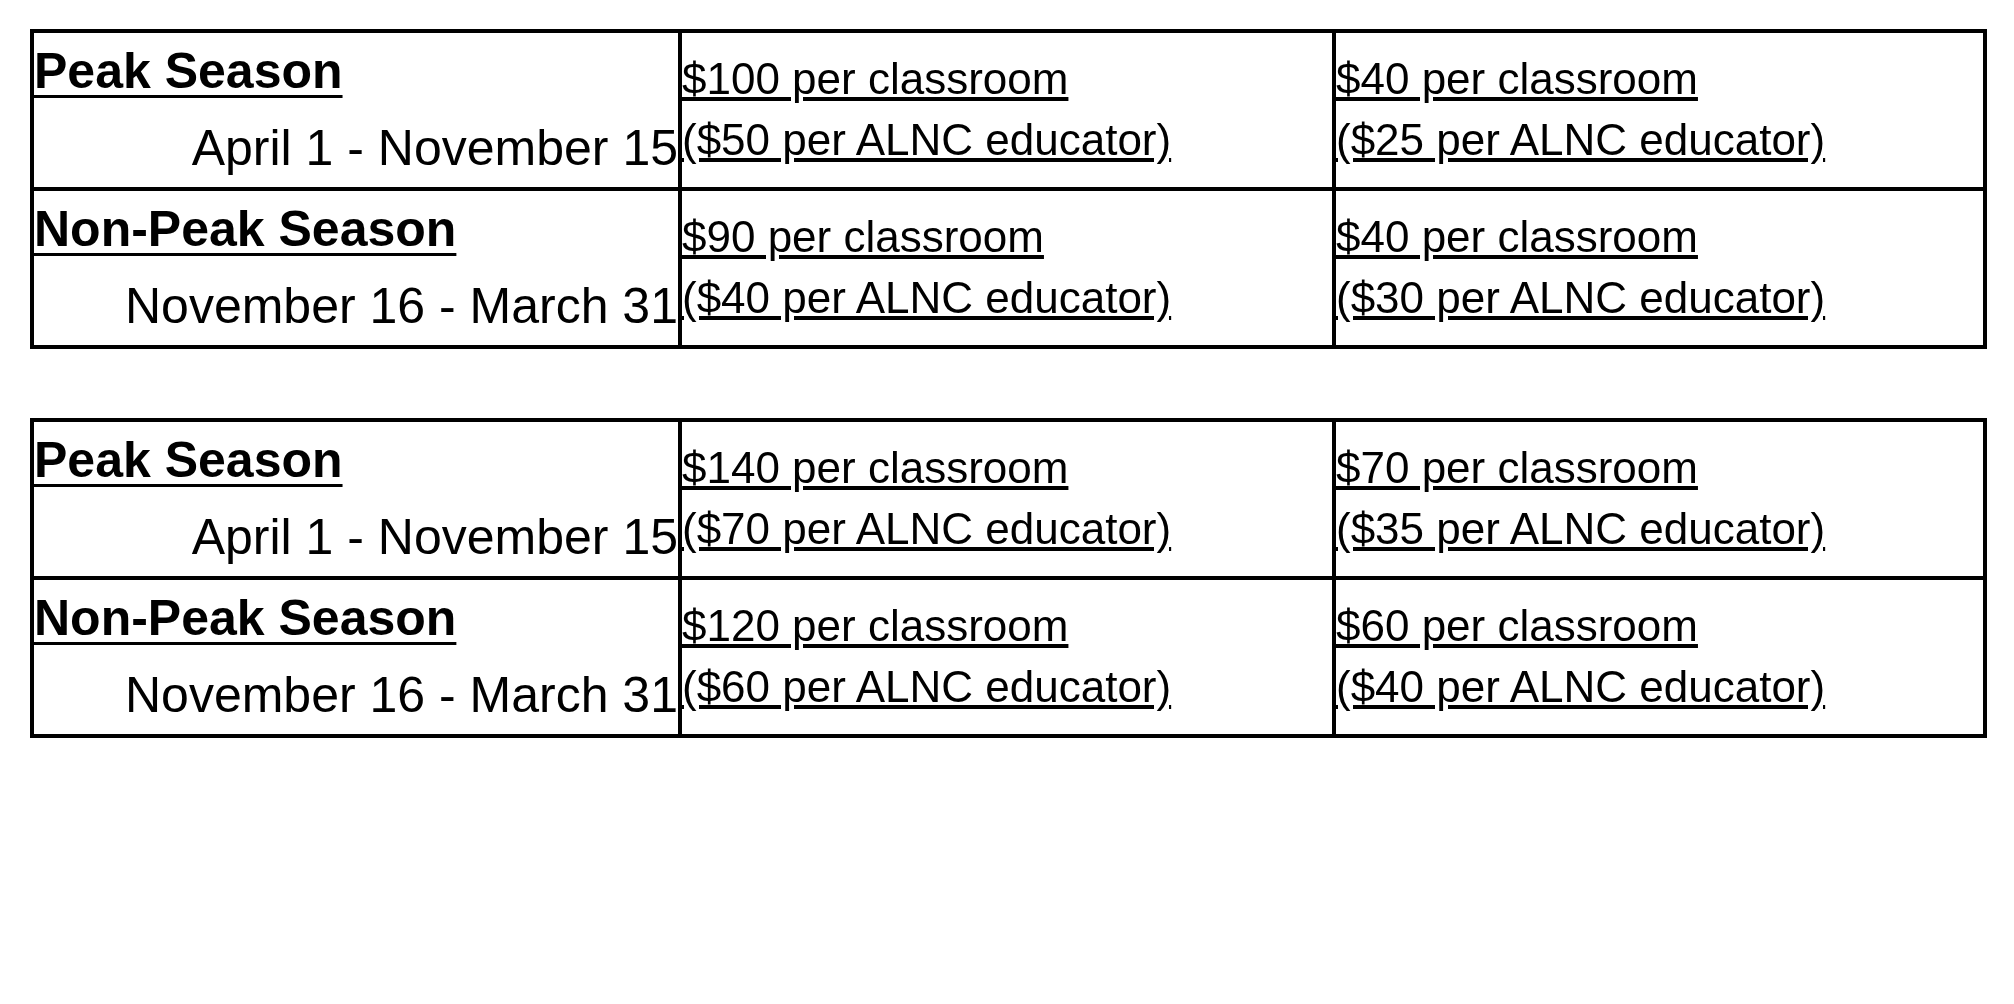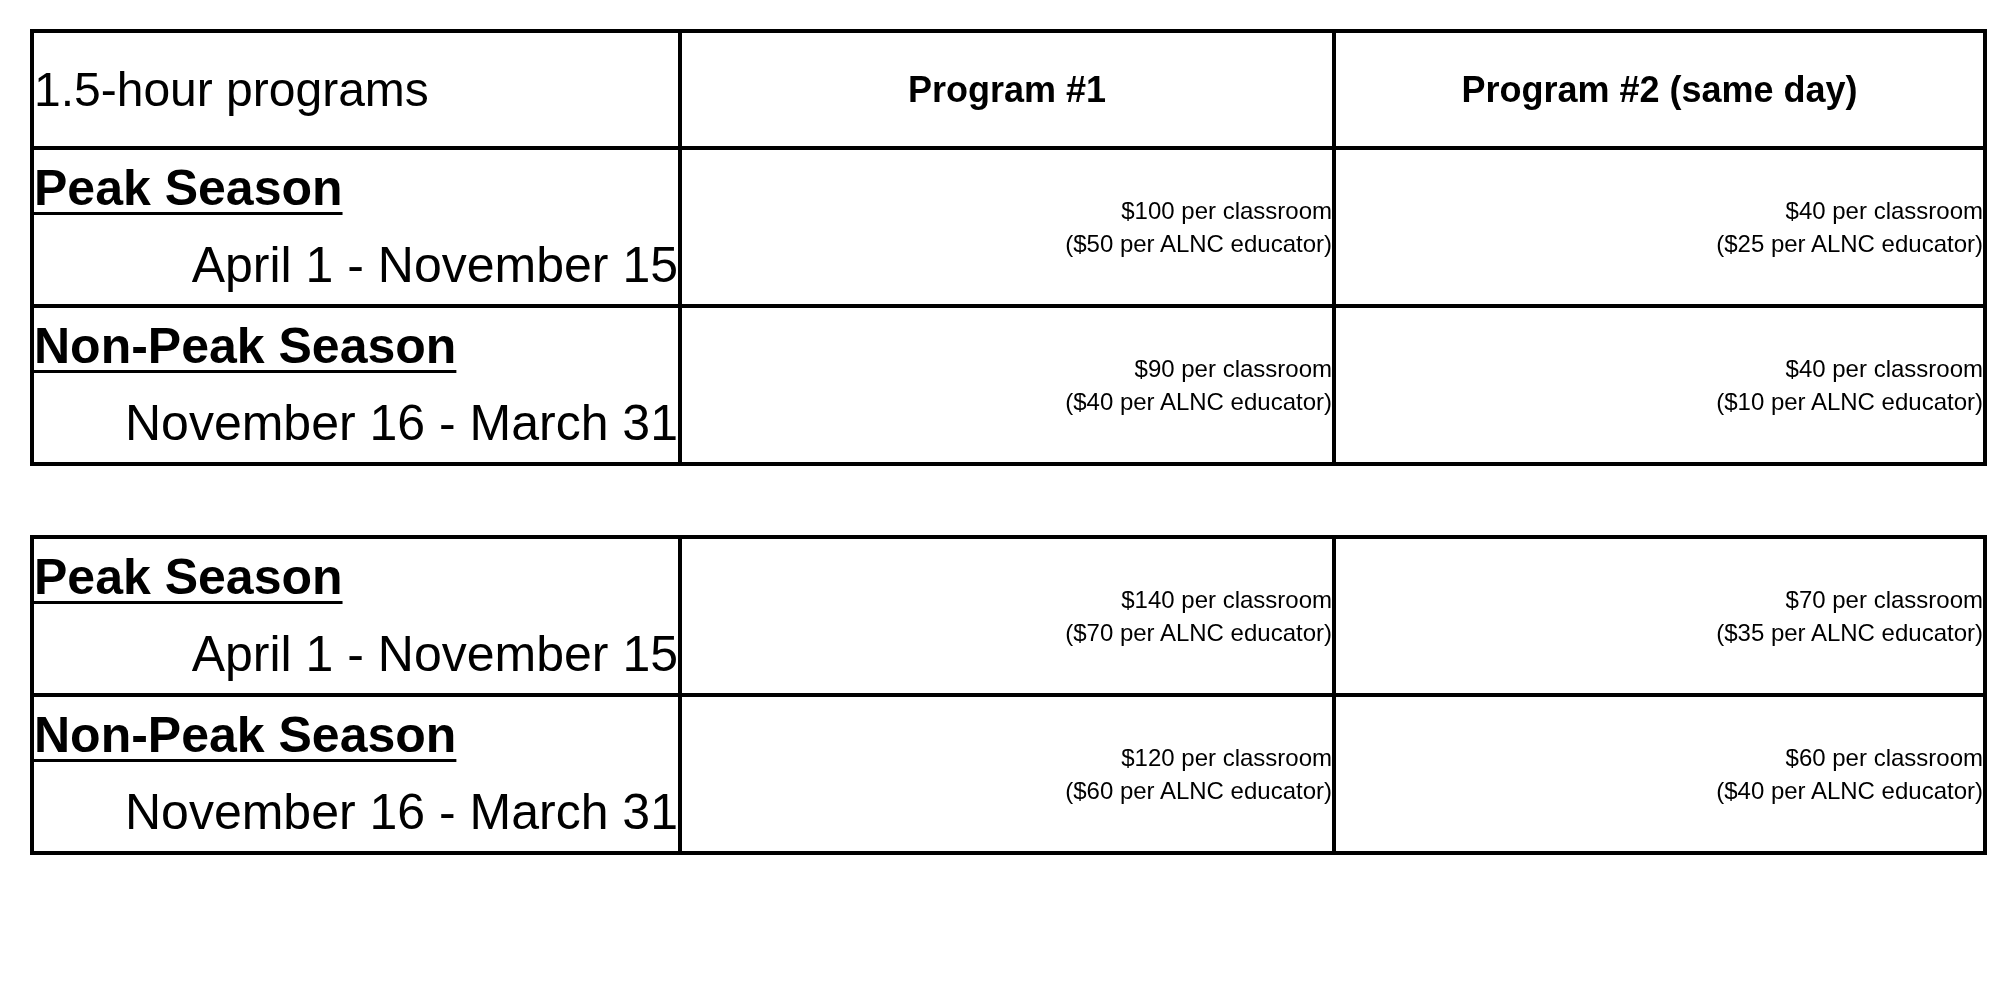--- a/index.html
+++ b/index.html
@@ -63,45 +63,41 @@
     text-decoration: underline;
     text-decoration-thickness: 3px;
     text-underline-offset: 7px;
     margin-bottom: 8px;
   }
   .season-dates {
     display: block;
     text-align: right;
   }
   .price-cell {
-    text-align: right;
-    font-size: 24px;
+    text-align: left;
+    font-size: 44px;
     line-height: 1.38;
+    text-decoration: underline;
   }
   .price-line, .educator-line {
     display: block;
   }
 </style>
 </head>
 <body>
 
 <div class="page">
 
   <table class="pricing-table first">
     <colgroup>
         <col class="c1">
         <col class="c2">
         <col class="c3">
       </colgroup>
     <tbody>
-      <tr class="header-row">
-        <td class="title-cell">1.5-hour programs</td>
-        <th class="program-header">Program #1</th>
-        <th class="program-header">Program #2 (same day)</th>
-      </tr>
       <tr class="data-row">
         <td class="season-cell">
           <span class="season-name">Peak Season</span>
           <span class="season-dates">April 1 - November 15</span>
         </td>
         <td class="price-cell">
           <span class="price-line">$100 per classroom</span>
           <span class="educator-line">($50 per ALNC educator)</span>
         </td>
         <td class="price-cell">
@@ -113,21 +109,21 @@
         <td class="season-cell">
           <span class="season-name">Non-Peak Season</span>
           <span class="season-dates">November 16 - March 31</span>
         </td>
         <td class="price-cell">
           <span class="price-line">$90 per classroom</span>
           <span class="educator-line">($40 per ALNC educator)</span>
         </td>
         <td class="price-cell">
           <span class="price-line">$40 per classroom</span>
-          <span class="educator-line">($10 per ALNC educator)</span>
+          <span class="educator-line">($30 per ALNC educator)</span>
         </td>
       </tr>
     </tbody>
   </table>
 
   <table class="pricing-table">
     <colgroup>
         <col class="c1">
         <col class="c2">
         <col class="c3">

